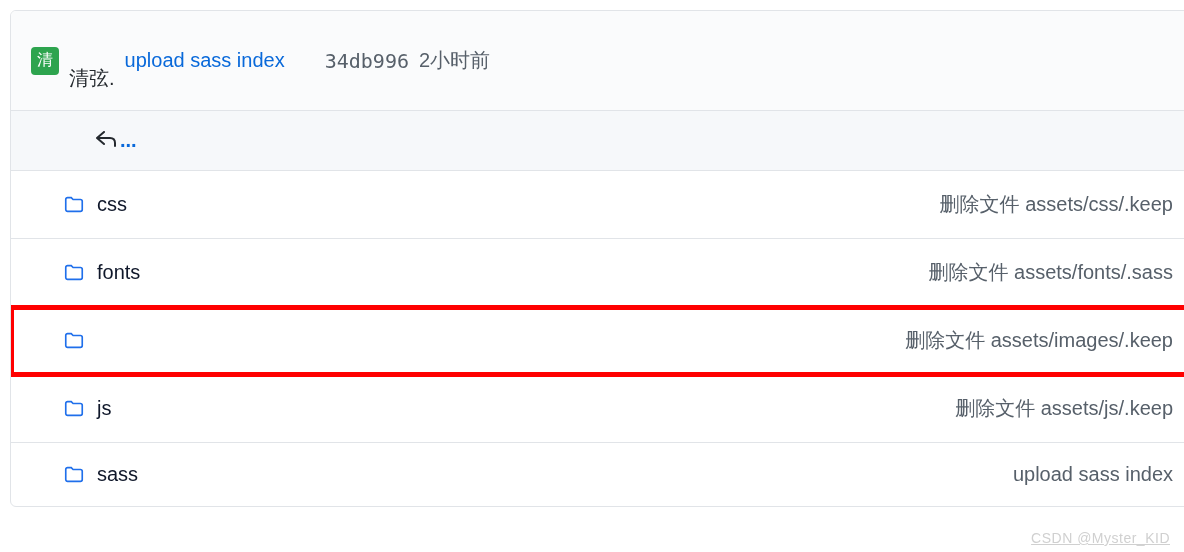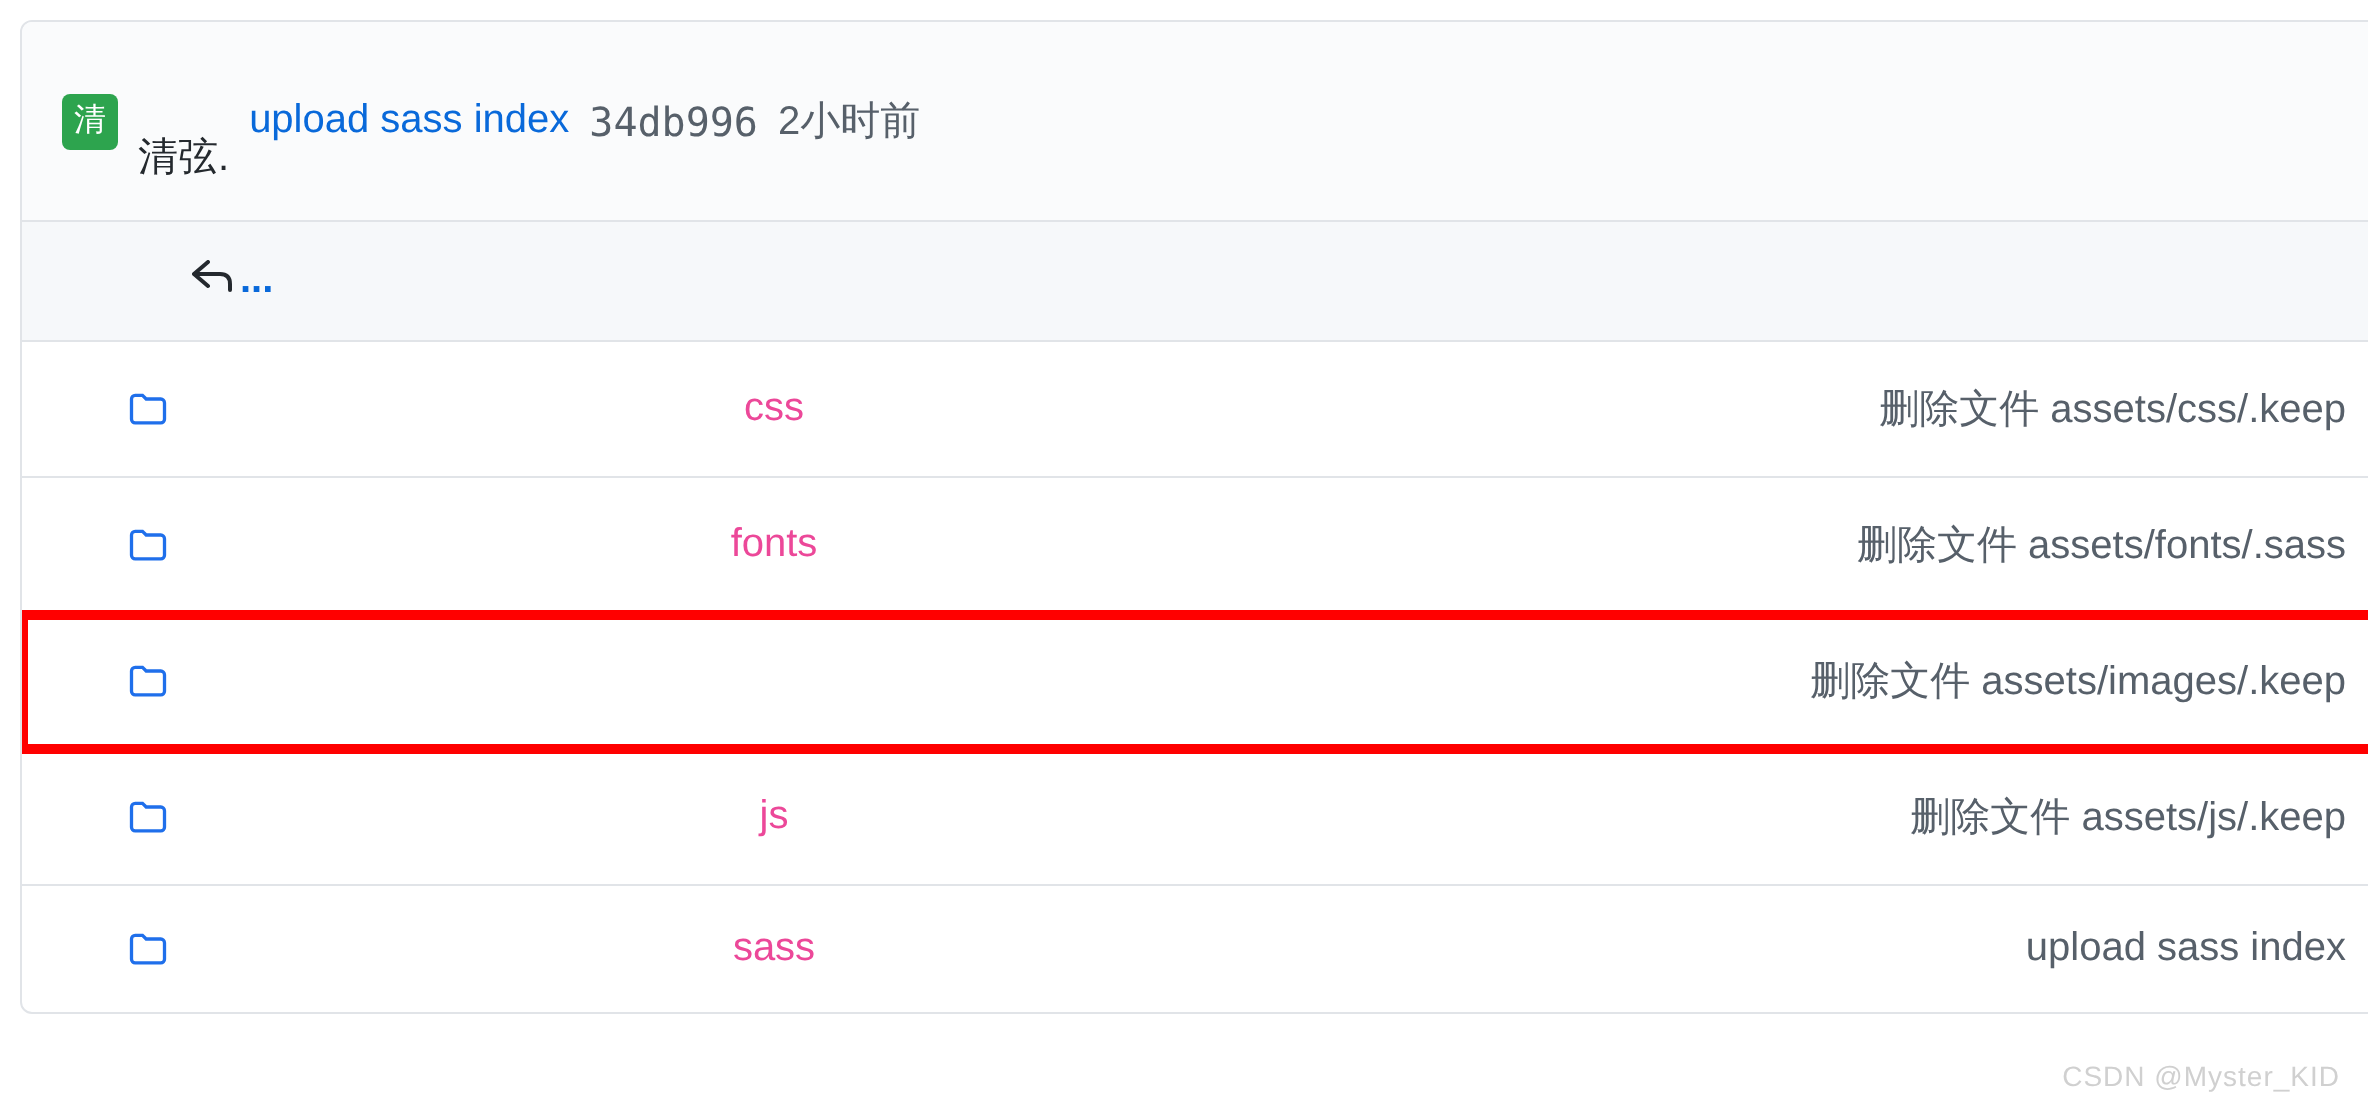--- a/index.html
+++ b/index.html
@@ -44,20 +44,21 @@
       color: #24292e;
       font-weight: 400;
       margin-top: 36px;
     }
     .commit-msg {
       color: #0969da;
     }
     .commit-hash {
       color: #57606a;
       font-family: ui-monospace, SFMono-Regular, "SF Mono", Menlo, Consolas, monospace;
+      margin-left: 30px;
     }
     .commit-time {
       color: #57606a;
     }
     .nav-up-row {
       display: flex;
       align-items: center;
       padding: 18px 20px 18px 85px;
       background: #f6f8fa;
       border-bottom: 1px solid #e1e4e8;
@@ -93,37 +94,37 @@
       flex-shrink: 0;
     }
     .folder-icon svg {
       width: 100%;
       height: 100%;
       fill: none;
       stroke: #1f6feb;
       stroke-width: 1.8;
     }
     .file-name {
-      color: #ec4899;
+      color: #0f172a;
       flex: 0 0 auto;
       width: 580px;
-      text-align: center;
     }
     .commit-desc {
       color: #57606a;
       flex: 1;
       text-align: right;
     }
     .watermark {
       position: fixed;
       bottom: 6px;
       right: 14px;
       color: #d0d0d0;
       font-size: 14px;
       letter-spacing: 0.5px;
+      text-decoration: underline;
     }
   </style>
 </head>
 <body>
 
 <div class="container">
 
   <div class="commit-header">
     <div class="avatar">
       <span>清</span>

